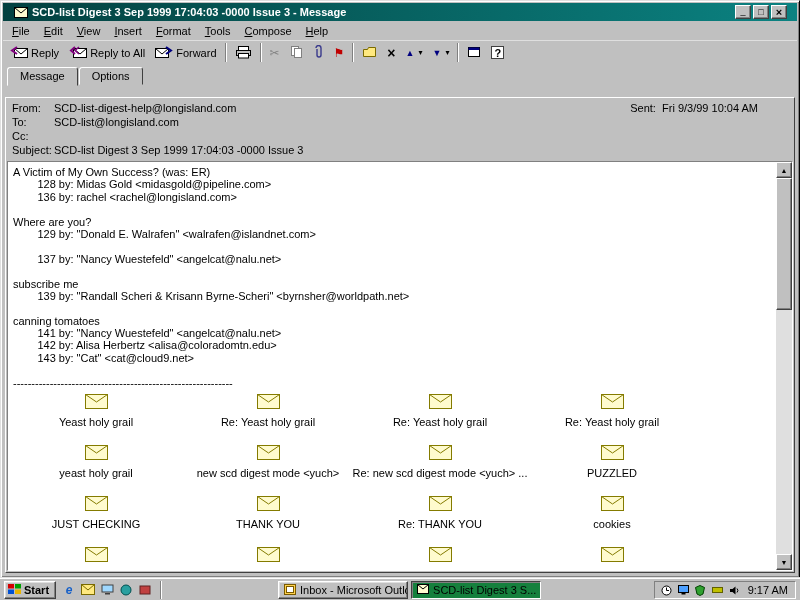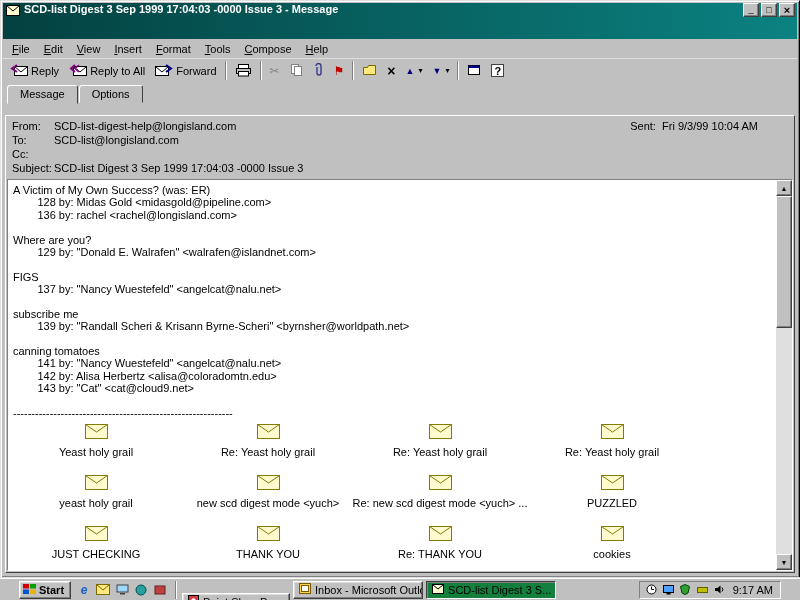--- a/index.html
+++ b/index.html
@@ -5,22 +5,22 @@
   * { margin:0; padding:0; box-sizing:border-box; font-family:"Liberation Sans", sans-serif; }
   html,body { width:800px; height:600px; }
   .screen { position:relative; width:800px; height:600px; background:#008080; overflow:hidden; font-size:11px; color:#000; }
 
   
   .window { position:absolute; left:0; top:0; width:800px; height:578px; background:#c0c0c0;
             border:1px solid; border-color:#dfdfdf #000 #000 #dfdfdf;
             box-shadow:inset 1px 1px 0 #fff, inset -1px -1px 0 #808080;
             display:flex; flex-direction:column; padding:2px; }
 
-  .titlebar { height:36px; background:linear-gradient(90deg,#034140 0%,#0b8281 100%);
-              display:flex; align-items:flex-start; padding:0 2px; flex:0 0 auto; }
+  .titlebar { height:18px; background:linear-gradient(90deg,#034140 0%,#0b8281 100%);
+              display:flex; align-items:center; padding:0 10px; flex:0 0 auto; }
   .title-icon { width:16px; height:14px; display:flex; align-items:center; justify-content:center; margin-right:3px; }
   .title-text { color:#fff; font-weight:bold; font-size:11px; white-space:nowrap; overflow:hidden; flex:1; }
   .win-buttons { display:flex; gap:2px; }
   .winbtn { width:16px; height:14px; background:#c0c0c0; border:1px solid; border-color:#fff #404040 #404040 #fff;
             box-shadow:inset -1px -1px 0 #808080; font-size:9px; line-height:11px; text-align:center; cursor:default;
             display:flex; align-items:flex-end; justify-content:center; padding-bottom:1px; }
   .winbtn.max { align-items:center; padding-bottom:0; }
   .winbtn.close { align-items:center; padding-bottom:0; font-size:11px; font-weight:bold; }
 
   .menubar { height:19px; display:flex; align-items:center; padding-left:2px; flex:0 0 auto; }
@@ -62,22 +62,22 @@
   .vscroll { position:absolute; top:0; right:0; bottom:0; width:16px; background:#dfdfdf; }
   .sbtn { position:absolute; left:0; width:16px; height:16px; background:#c0c0c0; border:1px solid;
           border-color:#fff #404040 #404040 #fff; box-shadow:inset -1px -1px 0 #808080;
           display:flex; align-items:center; justify-content:center; font-size:7px; }
   .sbtn.up { top:0; } .sbtn.down { bottom:0; }
   .sthumb { position:absolute; left:0; top:16px; width:16px; height:132px; background:#c0c0c0;
             border:1px solid; border-color:#fff #404040 #404040 #fff; box-shadow:inset -1px -1px 0 #808080; }
 
   
   .taskbar { position:absolute; left:0; bottom:0; width:800px; height:22px; background:#c0c0c0;
-             border-top:1px solid #fff; box-shadow:0 -1px 0 #dfdfdf; display:flex; align-items:center;
-             padding:2px 19px; gap:3px; }
+             border-top:1px solid #fff; box-shadow:0 -1px 0 #dfdfdf; display:flex; 
+             padding:2px 4px; gap:3px; }
   .startbtn { height:18px; display:flex; align-items:center; gap:3px; padding:0 6px 0 3px; font-weight:bold;
               background:#c0c0c0; border:1px solid; border-color:#fff #404040 #404040 #fff;
               box-shadow:inset -1px -1px 0 #808080, inset 1px 1px 0 #dfdfdf; font-size:11px; }
   .ql { display:flex; align-items:center; gap:3px; margin:0 2px; }
   .qlicon { width:16px; height:16px; display:flex; align-items:center; justify-content:center; font-size:12px; }
   .tdiv { width:0; height:18px; border-left:1px solid #808080; border-right:1px solid #fff; margin:0 2px; }
   .taskbtn { height:18px; display:flex; align-items:center; gap:4px; padding:0 5px; font-size:11px;
              background:#c0c0c0; border:1px solid; border-color:#fff #404040 #404040 #fff;
              box-shadow:inset -1px -1px 0 #808080, inset 1px 1px 0 #dfdfdf;
              white-space:nowrap; overflow:hidden; }
@@ -240,21 +240,20 @@
 
       <div class="msgbody">
         <div class="bodytext">
           <div class="bl">A Victim of My Own Success? (was: ER)</div>
           <div class="bl">        128 by: Midas Gold &lt;midasgold@pipeline.com&gt;</div>
           <div class="bl">        136 by: rachel &lt;rachel@longisland.com&gt;</div>
           <div class="bl"></div>
           <div class="bl">Where are you?</div>
           <div class="bl">        129 by: "Donald E. Walrafen" &lt;walrafen@islandnet.com&gt;</div>
           <div class="bl"></div>
-          <div class="bl">FIGS</div>
           <div class="bl">        137 by: "Nancy Wuestefeld" &lt;angelcat@nalu.net&gt;</div>
           <div class="bl"></div>
           <div class="bl">subscribe me</div>
           <div class="bl">        139 by: "Randall Scheri &amp; Krisann Byrne-Scheri" &lt;byrnsher@worldpath.net&gt;</div>
           <div class="bl"></div>
           <div class="bl">canning tomatoes</div>
           <div class="bl">        141 by: "Nancy Wuestefeld" &lt;angelcat@nalu.net&gt;</div>
           <div class="bl">        142 by: Alisa Herbertz &lt;alisa@coloradomtn.edu&gt;</div>
           <div class="bl">        143 by: "Cat" &lt;cat@cloud9.net&gt;</div>
           <div class="bl"></div>

